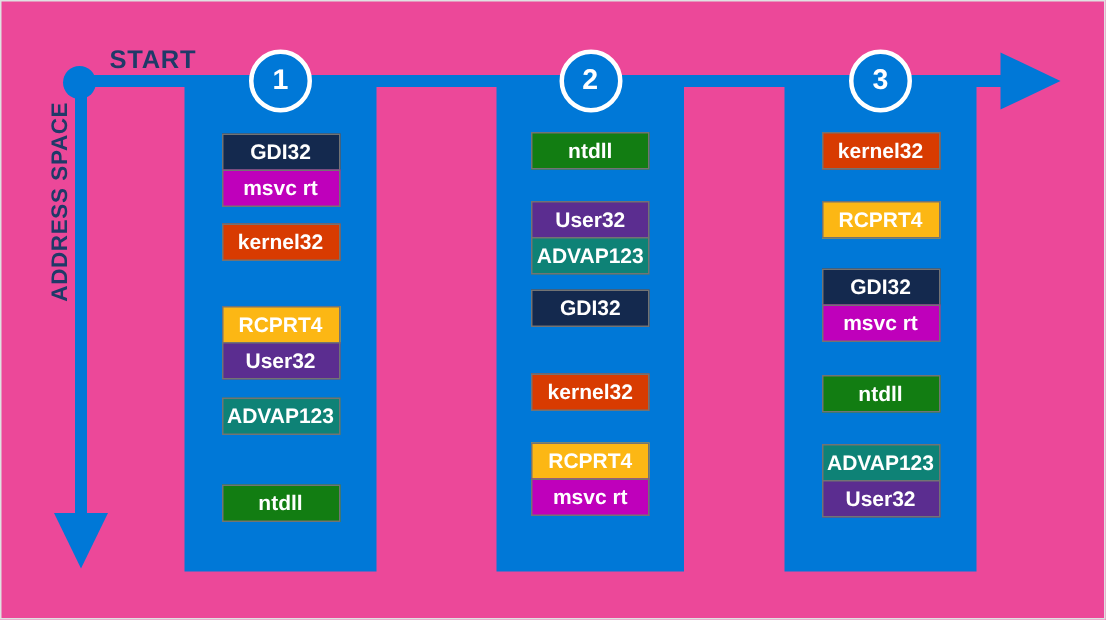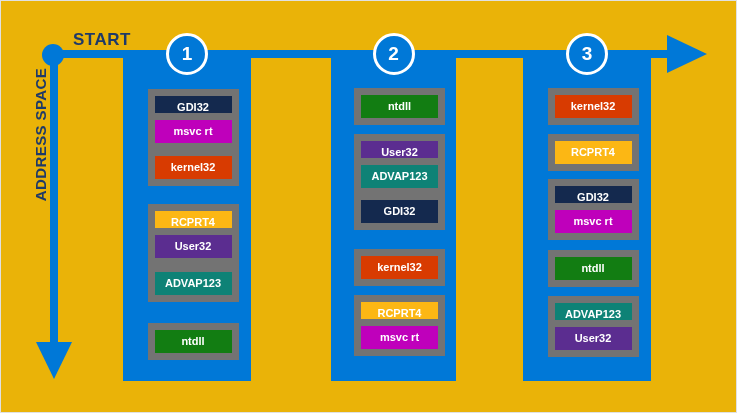--- a/index.html
+++ b/index.html
@@ -33,28 +33,28 @@
   
   .column { position:absolute; top:49px; height:331px; background:var(--accent); z-index:1; }
   .circle {
     position:absolute; top:32px; width:36px; height:36px;
     background:var(--accent); border:3px solid #ffffff; border-radius:50%;
     color:#ffffff; font-size:19px; font-weight:bold;
     text-align:center; line-height:36px; z-index:3;
   }
   .block {
     position:absolute; width:77px; height:23px; line-height:23px;
-    text-align:center; color:#ffffff; font-size:11px; font-weight:bold;
-    border:7px solid #737373; z-index:2; box-sizing:content-box;
+    text-align:center; color:#ffffff; font-size:14px; font-weight:bold;
+    border:1px solid #737373; z-index:2; box-sizing:content-box;
   }
 </style>
 </head>
 <body>
 
-<div class="canvas" style="background: #eab308;">
+<div class="canvas" style="background: #ec4899;">
   <div class="vshaft"></div>
   <div class="varrow"></div>
   <div class="dot"></div>
   <div class="hshaft"></div>
   <div class="harrow"></div>
   <div class="start-label">START</div>
   <div class="axis-label">ADDRESS SPACE</div>
 <div class="column" style="left: 122px; width: 128px;"></div>
     <div class="circle" style="left: 165px;">1</div>
     <div class="block" style="left: 146.5px; top: 88px; background: rgb(20, 41, 78);">GDI32</div>

